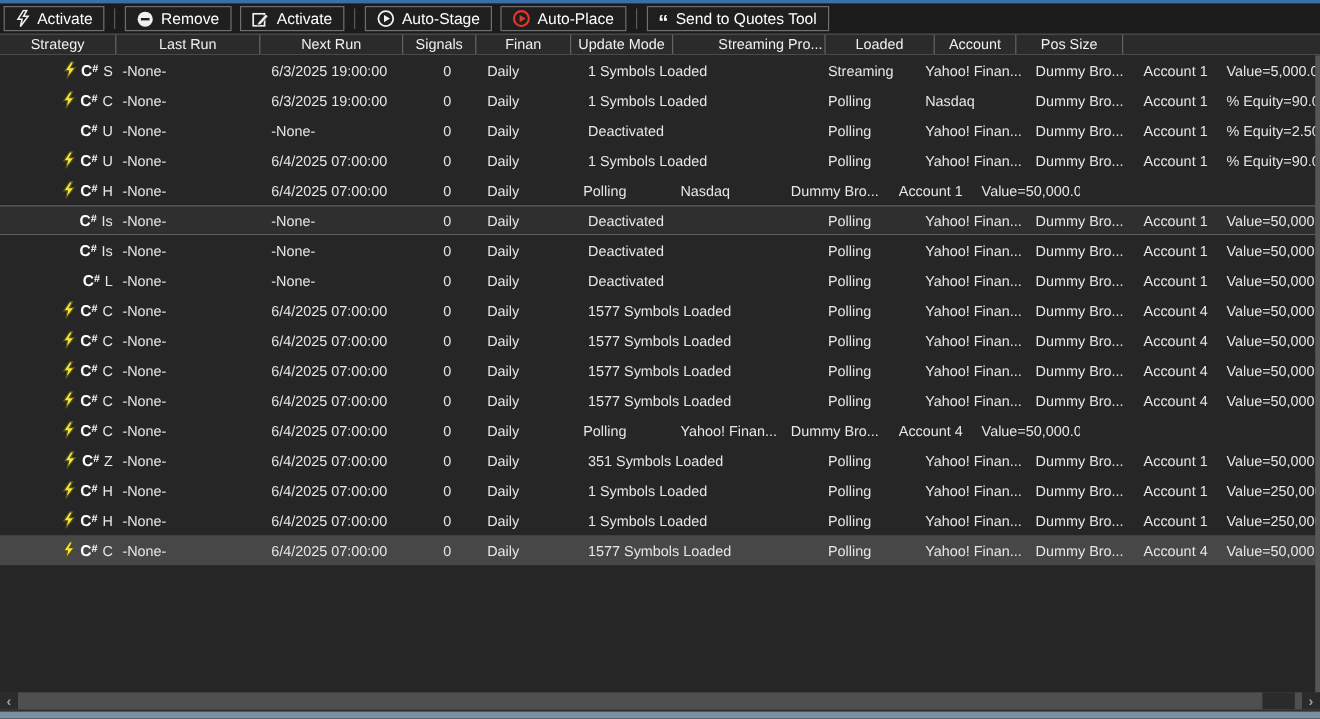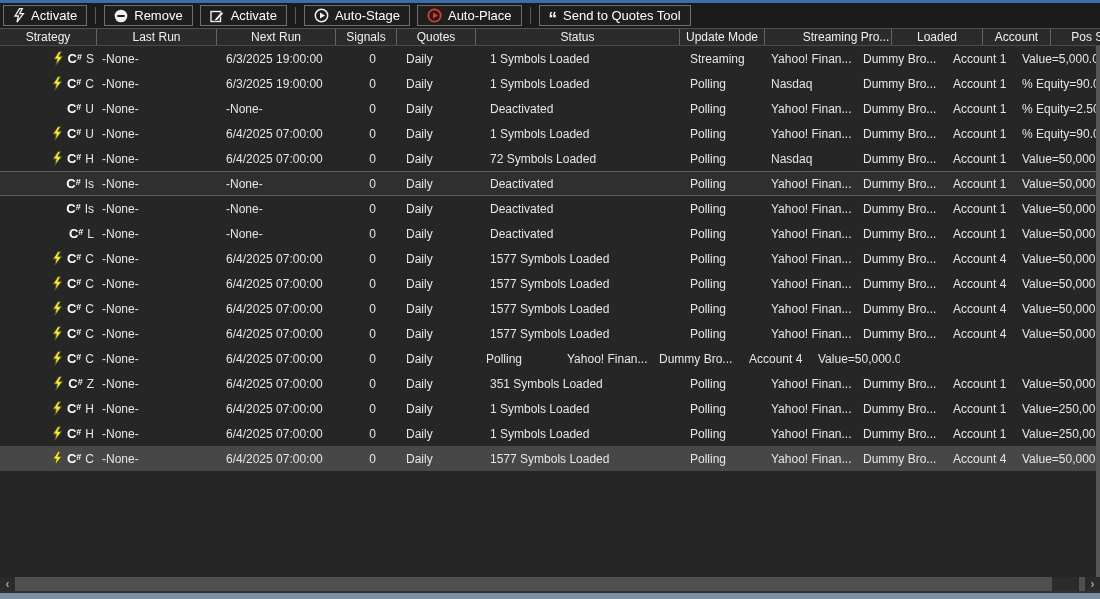--- a/index.html
+++ b/index.html
@@ -105,22 +105,21 @@
     <span class="quote-glyph">“</span>
     <span>Send to Quotes Tool</span>
   </div>
 </div>
 
 <div class="header">
     <div class="hcell" style="width: 97px;">Strategy</div>
     <div class="hcell" style="width: 120px;">Last Run</div>
     <div class="hcell" style="width: 119px;">Next Run</div>
     <div class="hcell" style="width: 61px;">Signals</div>
-    <div class="hcell" style="width: 79px;">Quotes</div>
-    <div class="hcell" style="width: 204px;">Status</div>
+    <div class="hcell" style="width: 79px;">Finan</div>
     <div class="hcell" style="width: 85px;">Update Mode</div>
     <div class="hcell" style="width: 91px; margin-left: 36px;">Streaming Pro...</div>
     <div class="hcell" style="width: 91px;">Loaded</div>
     <div class="hcell" style="width: 68px;">Account</div>
     <div class="hcell" style="width: 89px;">Pos Size</div>
   </div>
 
 <div class="body">
   <div class="vstrip"></div>
 <div class="row">
@@ -201,21 +200,20 @@
         <svg class="bolt" width="11" height="15" viewBox="0 0 11 15">
           <path d="M6 0.5 L1 8 h3.2 L2.9 14.3 L9.8 5.3 H5.9 L8.6 0.5 Z" fill="#f6e73c" stroke="#55511a" stroke-width="1"></path>
         </svg>
         <span class="cs-mark">C<span class="hash">#</span></span>
         <span>H</span>
       </div>
       <div class="cell col-last_run" style="width: 120px;">-None-</div>
       <div class="cell col-next_run" style="width: 119px;">6/4/2025 07:00:00</div>
       <div class="cell col-signals" style="width: 61px;">0</div>
       <div class="cell col-scale" style="width: 79px;">Daily</div>
-      <div class="cell col-status" style="width: 204px;">72 Symbols Loaded</div>
       <div class="cell col-update_mode" style="width: 85px;">Polling</div>
       <div class="cell col-streaming_provider" style="width: 91px;">Nasdaq</div>
       <div class="cell col-broker" style="width: 91px;">Dummy Bro...</div>
       <div class="cell col-account" style="width: 68px;">Account 1</div>
       <div class="cell col-pos_size" style="width: 89px;">Value=50,000.00</div>
     </div>
     <div class="row focused">
       <div class="cell col-strategy" style="width: 97px;">
         <span class="cs-mark">C<span class="hash">#</span></span>
         <span>Is</span>

